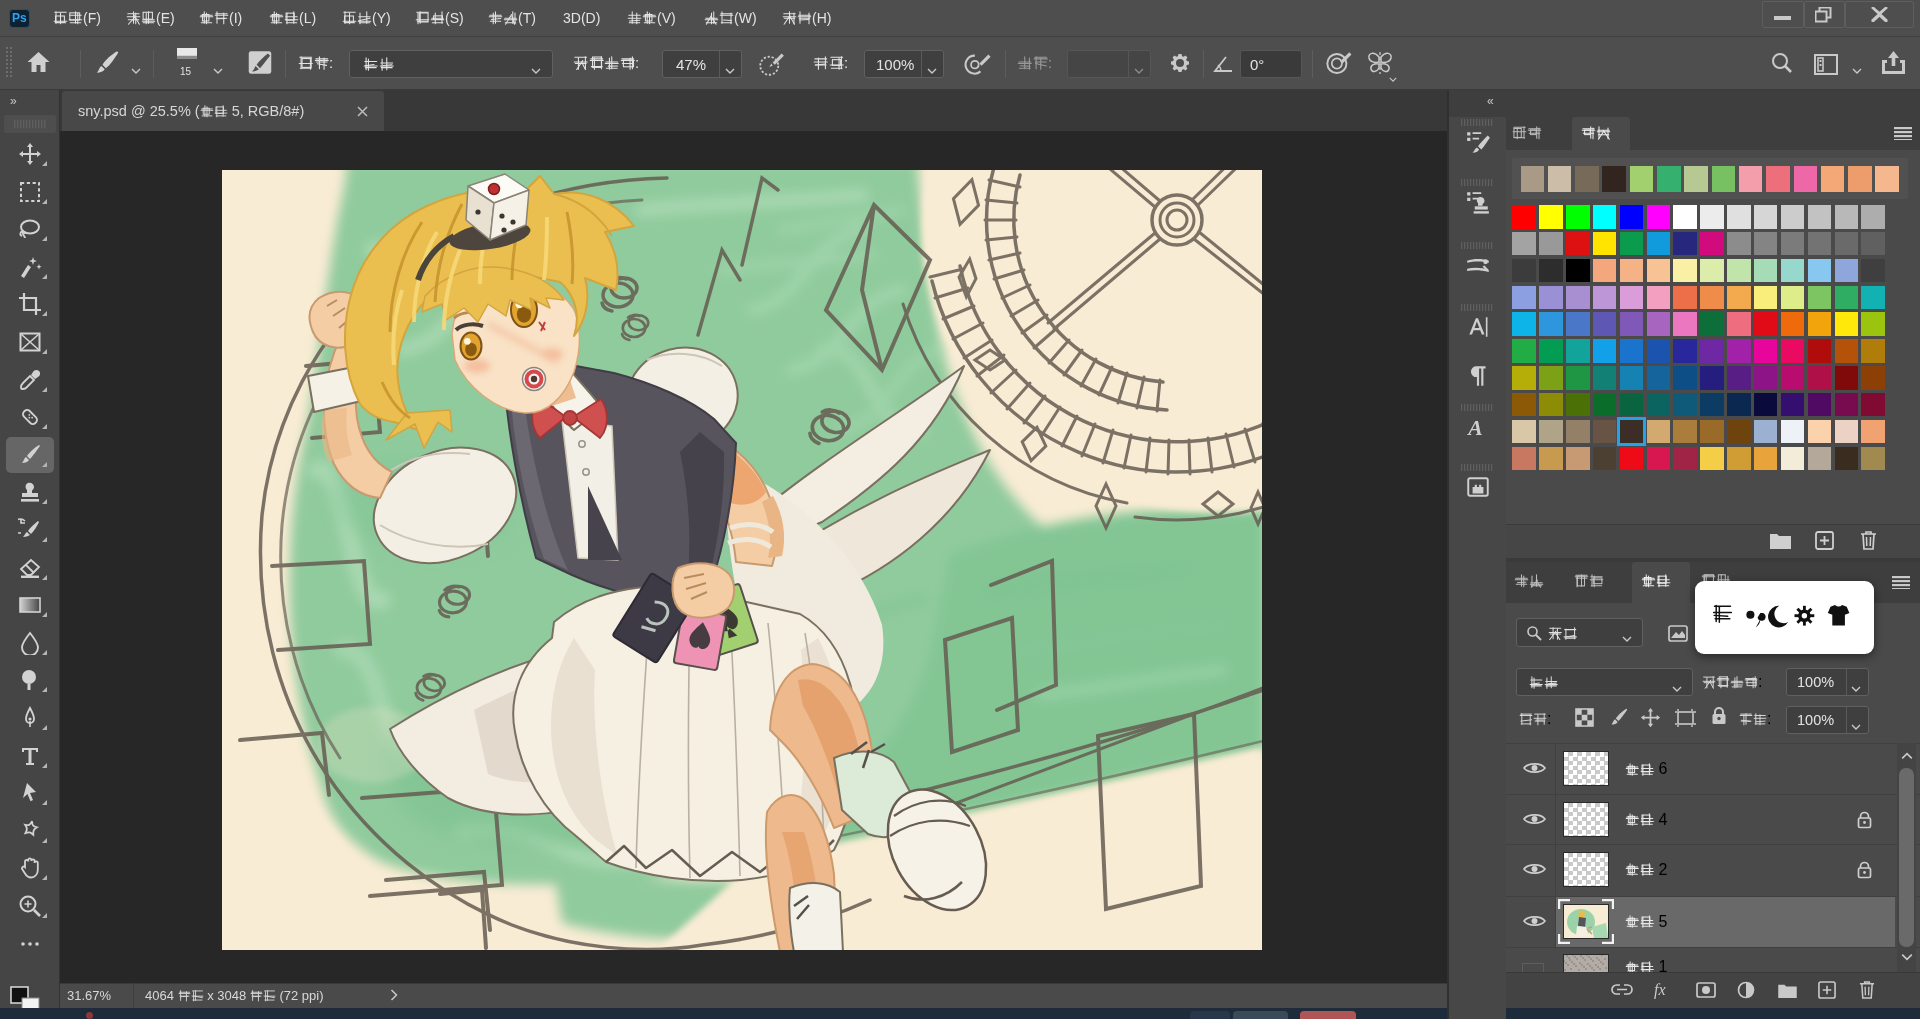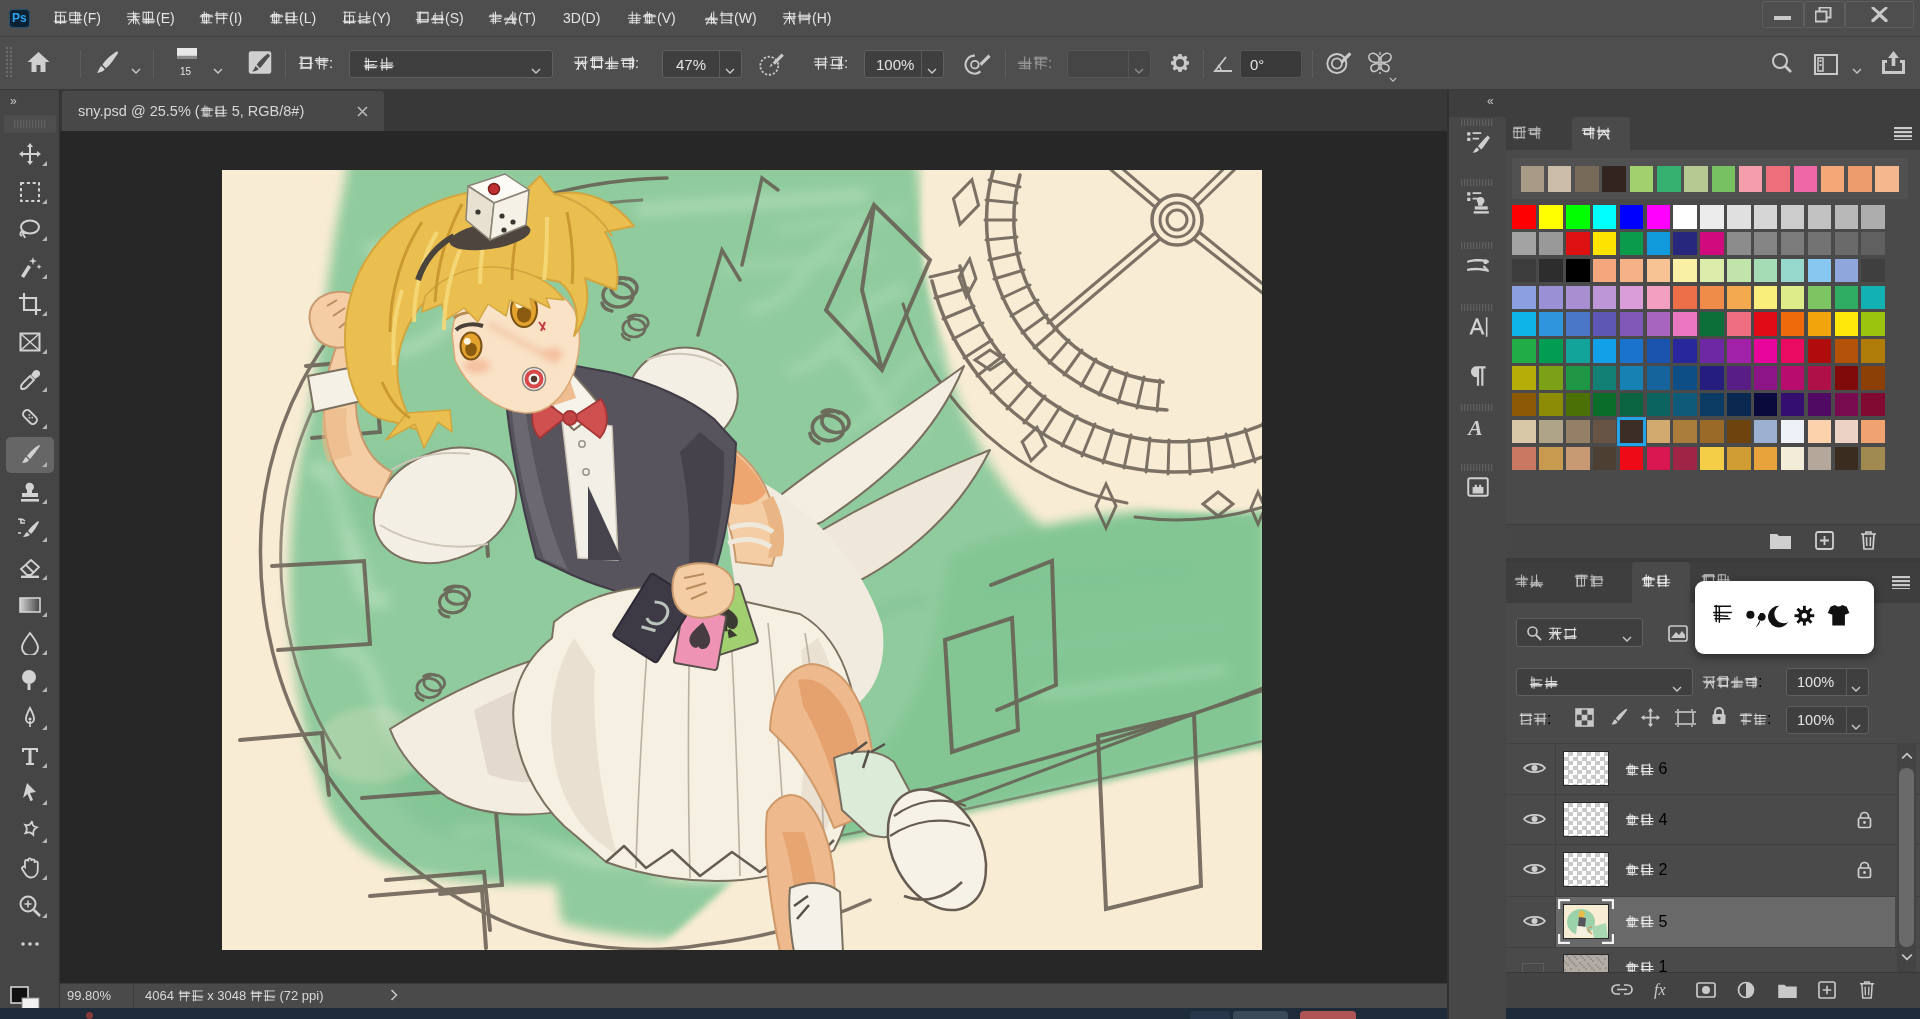--- a/index.html
+++ b/index.html
@@ -654,21 +654,21 @@
         <line x1="65" y1="12" x2="65" y2="88" stroke-width="7"></line>
         <line x1="20" y1="20" x2="20" y2="92" stroke-width="7"></line>
         <rect x="14" y="21" width="54" height="47" fill="none" stroke-width="7"></rect>
       </g>
     </svg> 5, RGB/8#)</div>
 <svg class="ab" style="left:357px;top:106px" width="11" height="11" viewBox="0 0 11 11">
     <path d="M1 1 L10 10 M10 1 L1 10" stroke="#b9b9b9" stroke-width="1.6"></path>
   </svg>
 <div class="ab" style="left:60px;top:131px;width:1387px;height:852px;background:#272727"></div>
 <div class="ab" style="left:60px;top:983px;width:1387px;height:25px;background:#4a4a4a;border-top:1px solid #3a3a3a"></div>
-<div class="ab txt" style="left:67px;top:988px;font-size:13px;color:#d8d8d8">99.80%</div>
+<div class="ab txt" style="left:67px;top:988px;font-size:13px;color:#d8d8d8">31.67%</div>
 <div class="ab" style="left:133px;top:983px;width:1px;height:25px;background:#3e3e3e"></div>
 <div class="ab txt" style="left:145px;top:988px;font-size:13px;color:#d8d8d8">4064 <svg class="cj" style="width:13px;height:13px" viewBox="0 0 100 100">
       <g stroke="#d8d8d8" stroke-linecap="round">
         <line x1="12" y1="25" x2="88" y2="25" stroke-width="7"></line>
         <line x1="8" y1="35" x2="92" y2="35" stroke-width="7"></line>
         <line x1="15" y1="55" x2="85" y2="55" stroke-width="7"></line>
         <line x1="20" y1="12" x2="20" y2="88" stroke-width="7"></line>
         <line x1="65" y1="20" x2="65" y2="92" stroke-width="7"></line>
         <line x1="24" y1="59" x2="73" y2="57" stroke-width="7"></line>
       </g>

